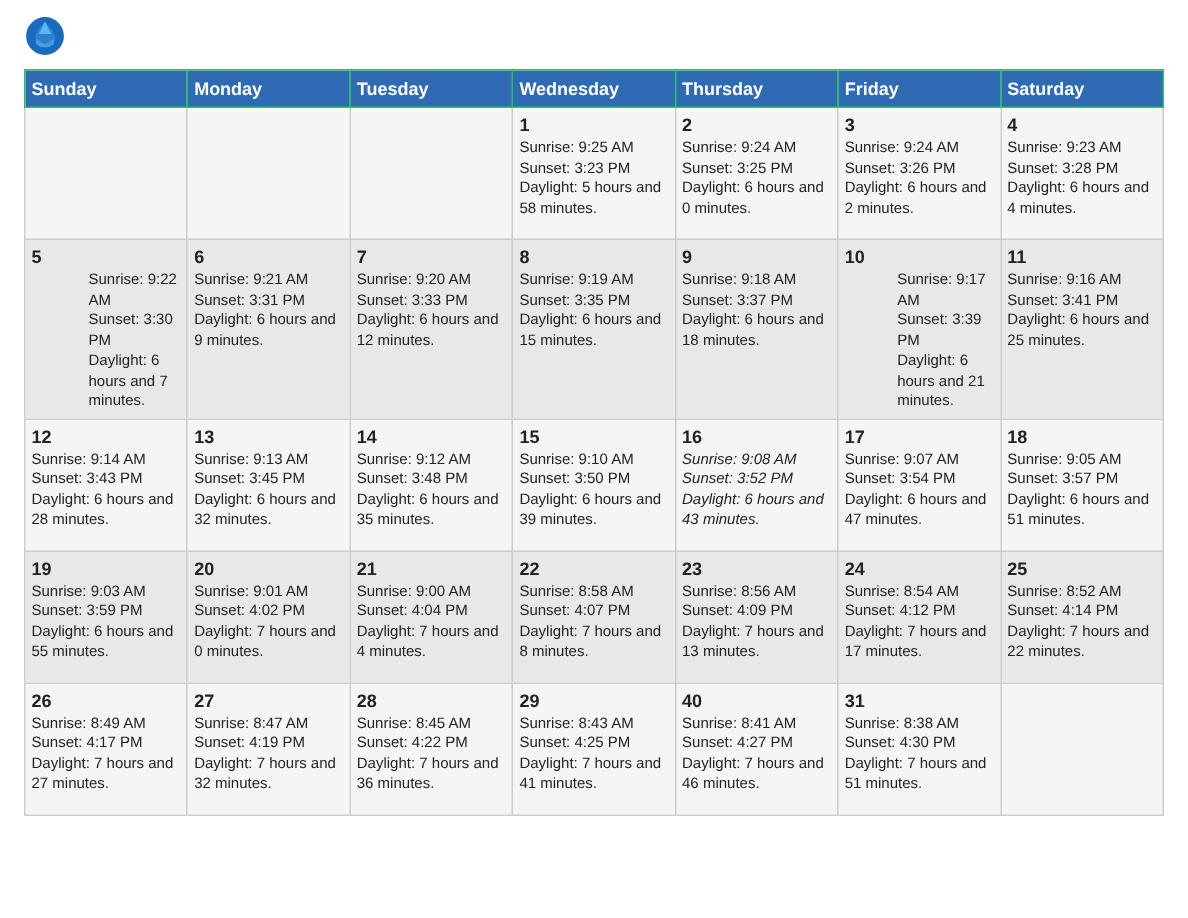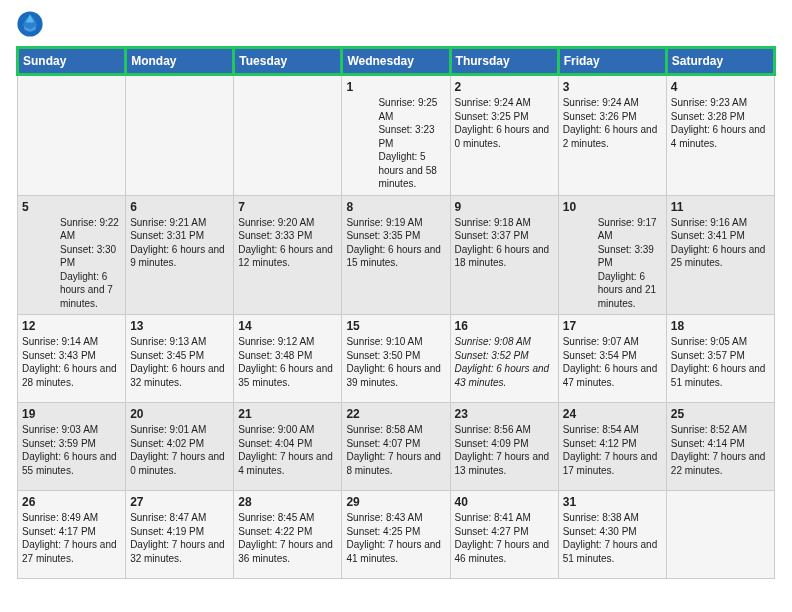--- a/index.html
+++ b/index.html
@@ -54,21 +54,21 @@
       border-collapse: collapse;
       table-layout: fixed;
     }
     thead tr th {
       background-color: #2f6ab5;
       color: #fff;
       font-size: 12px;
       font-weight: bold;
       padding: 5px 4px;
       text-align: left;
-      border: 3px solid #22c55e;
+      border: 1px solid #22c55e;
     }
     tbody tr td {
       border: 1px solid #ccc;
       vertical-align: top;
       padding: 4px 4px;
       font-size: 10.5px;
       color: #222;
       height: 88px;
     }
     tbody tr:nth-child(odd) td {
@@ -123,21 +123,21 @@
           <th>Saturday</th>
         </tr>
     </thead>
     <tbody id="calendar-body">
     <tr>
           <td></td>
           <td></td>
           <td></td>
           <td>
             <span class="day-num">1</span>
-            <div class="cell-content" style="white-space: pre-line; margin-left: 32px;">Sunrise: 9:25 AM
+            <div class="cell-content" style="white-space: pre-line;">Sunrise: 9:25 AM
 Sunset: 3:23 PM
 Daylight: 5 hours and 58 minutes.</div>
           </td>
           <td>
             <span class="day-num">2</span>
             <div class="cell-content" style="white-space: pre-line;">Sunrise: 9:24 AM
 Sunset: 3:25 PM
 Daylight: 6 hours and 0 minutes.</div>
           </td>
           <td>

